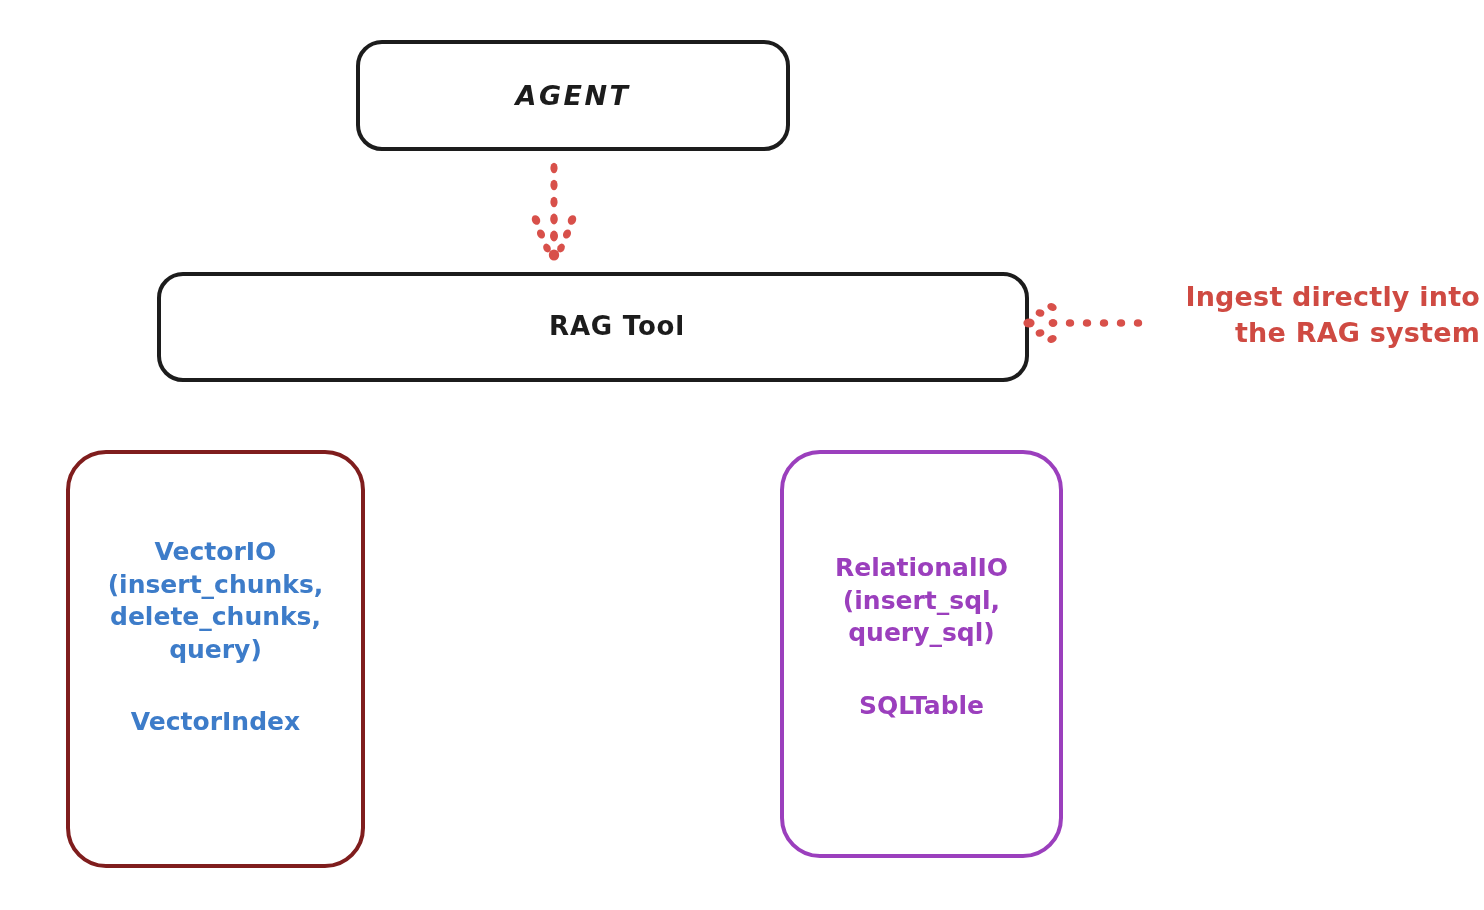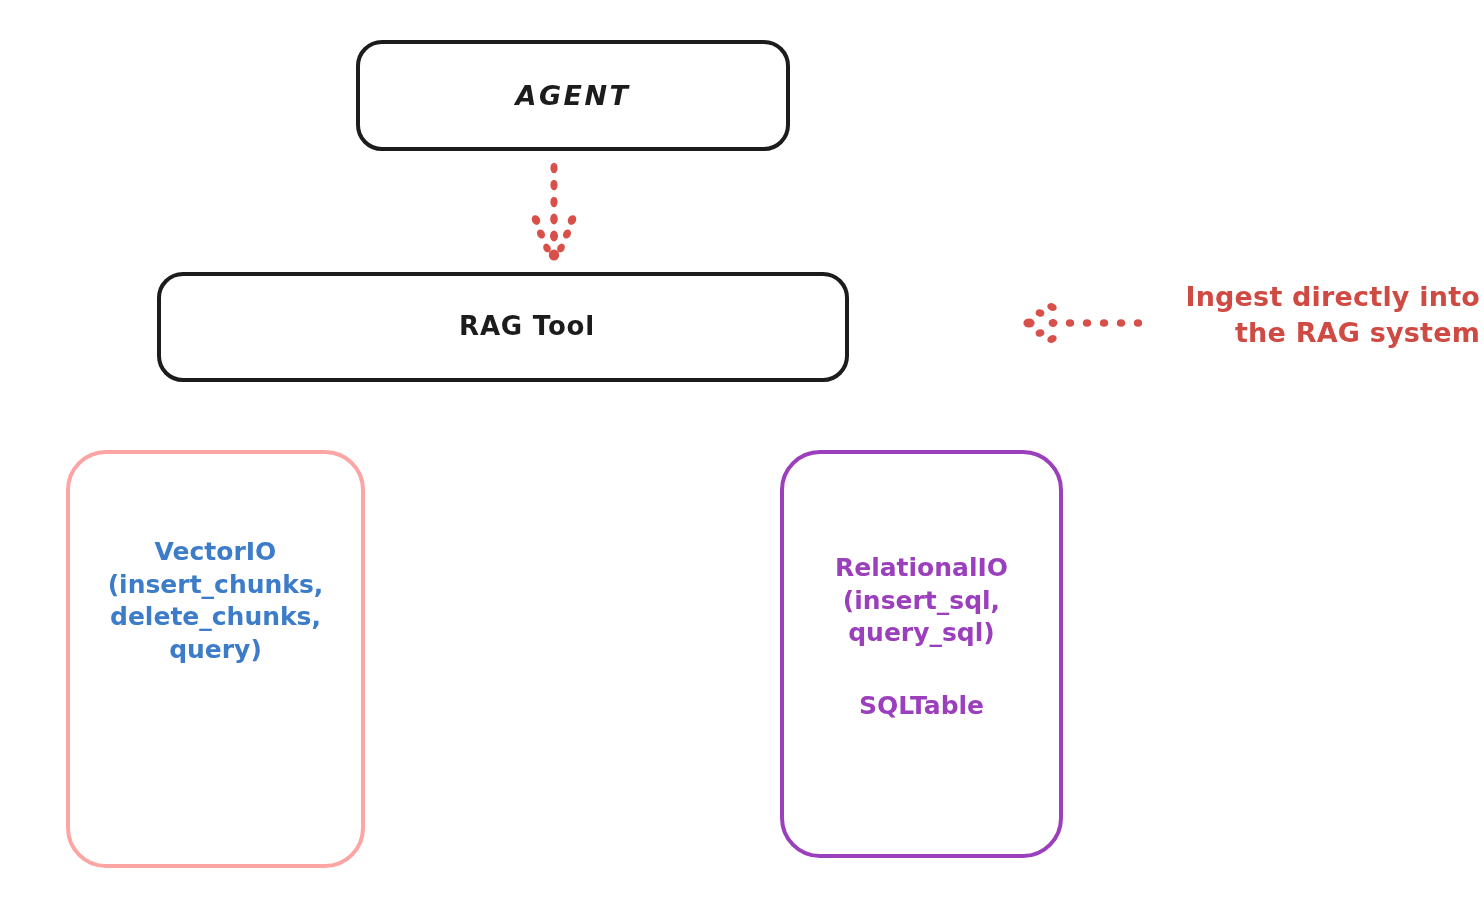--- a/index.html
+++ b/index.html
@@ -62,37 +62,37 @@
     font-size: 27px;
     font-style: italic;
     font-weight: 700;
     letter-spacing: 2.5px;
   }
 
   
   #rag-tool-box {
     left: 157px;
     top: 272px;
-    width: 692px;
+    width: 872px;
     height: 110px;
     padding-left: 48px;
   }
   #rag-tool-box .node-label {
     font-size: 26px;
     font-weight: 600;
     letter-spacing: 0.8px;
   }
 
   
   #vector-io-box {
     left: 66px;
     top: 450px;
     width: 299px;
     height: 418px;
-    border: 4px solid #fca5a5;
+    border: 4px solid #7f1d1d;
   }
   #key-value-io-box {
     left: 428px;
     top: 450px;
     width: 284px;
     height: 405px;
     border: 4px solid #3f9142;
   }
   #relational-io-box {
     left: 780px;
@@ -221,20 +221,21 @@
 
   <div id="ingest-note">Ingest directly into
 the RAG system</div>
 
   <div class="node node-store" id="vector-io-box">
     <div class="store-content">
       <div class="store-api">VectorIO
 (insert_chunks,
 delete_chunks,
 query)</div>
+      <div class="store-index">VectorIndex</div>
     </div>
   </div>
 
 
   <div class="node node-store" id="relational-io-box">
     <div class="store-content">
       <div class="store-api">RelationalIO
 (insert_sql,
 query_sql)</div>
       <div class="store-index">SQLTable</div>

